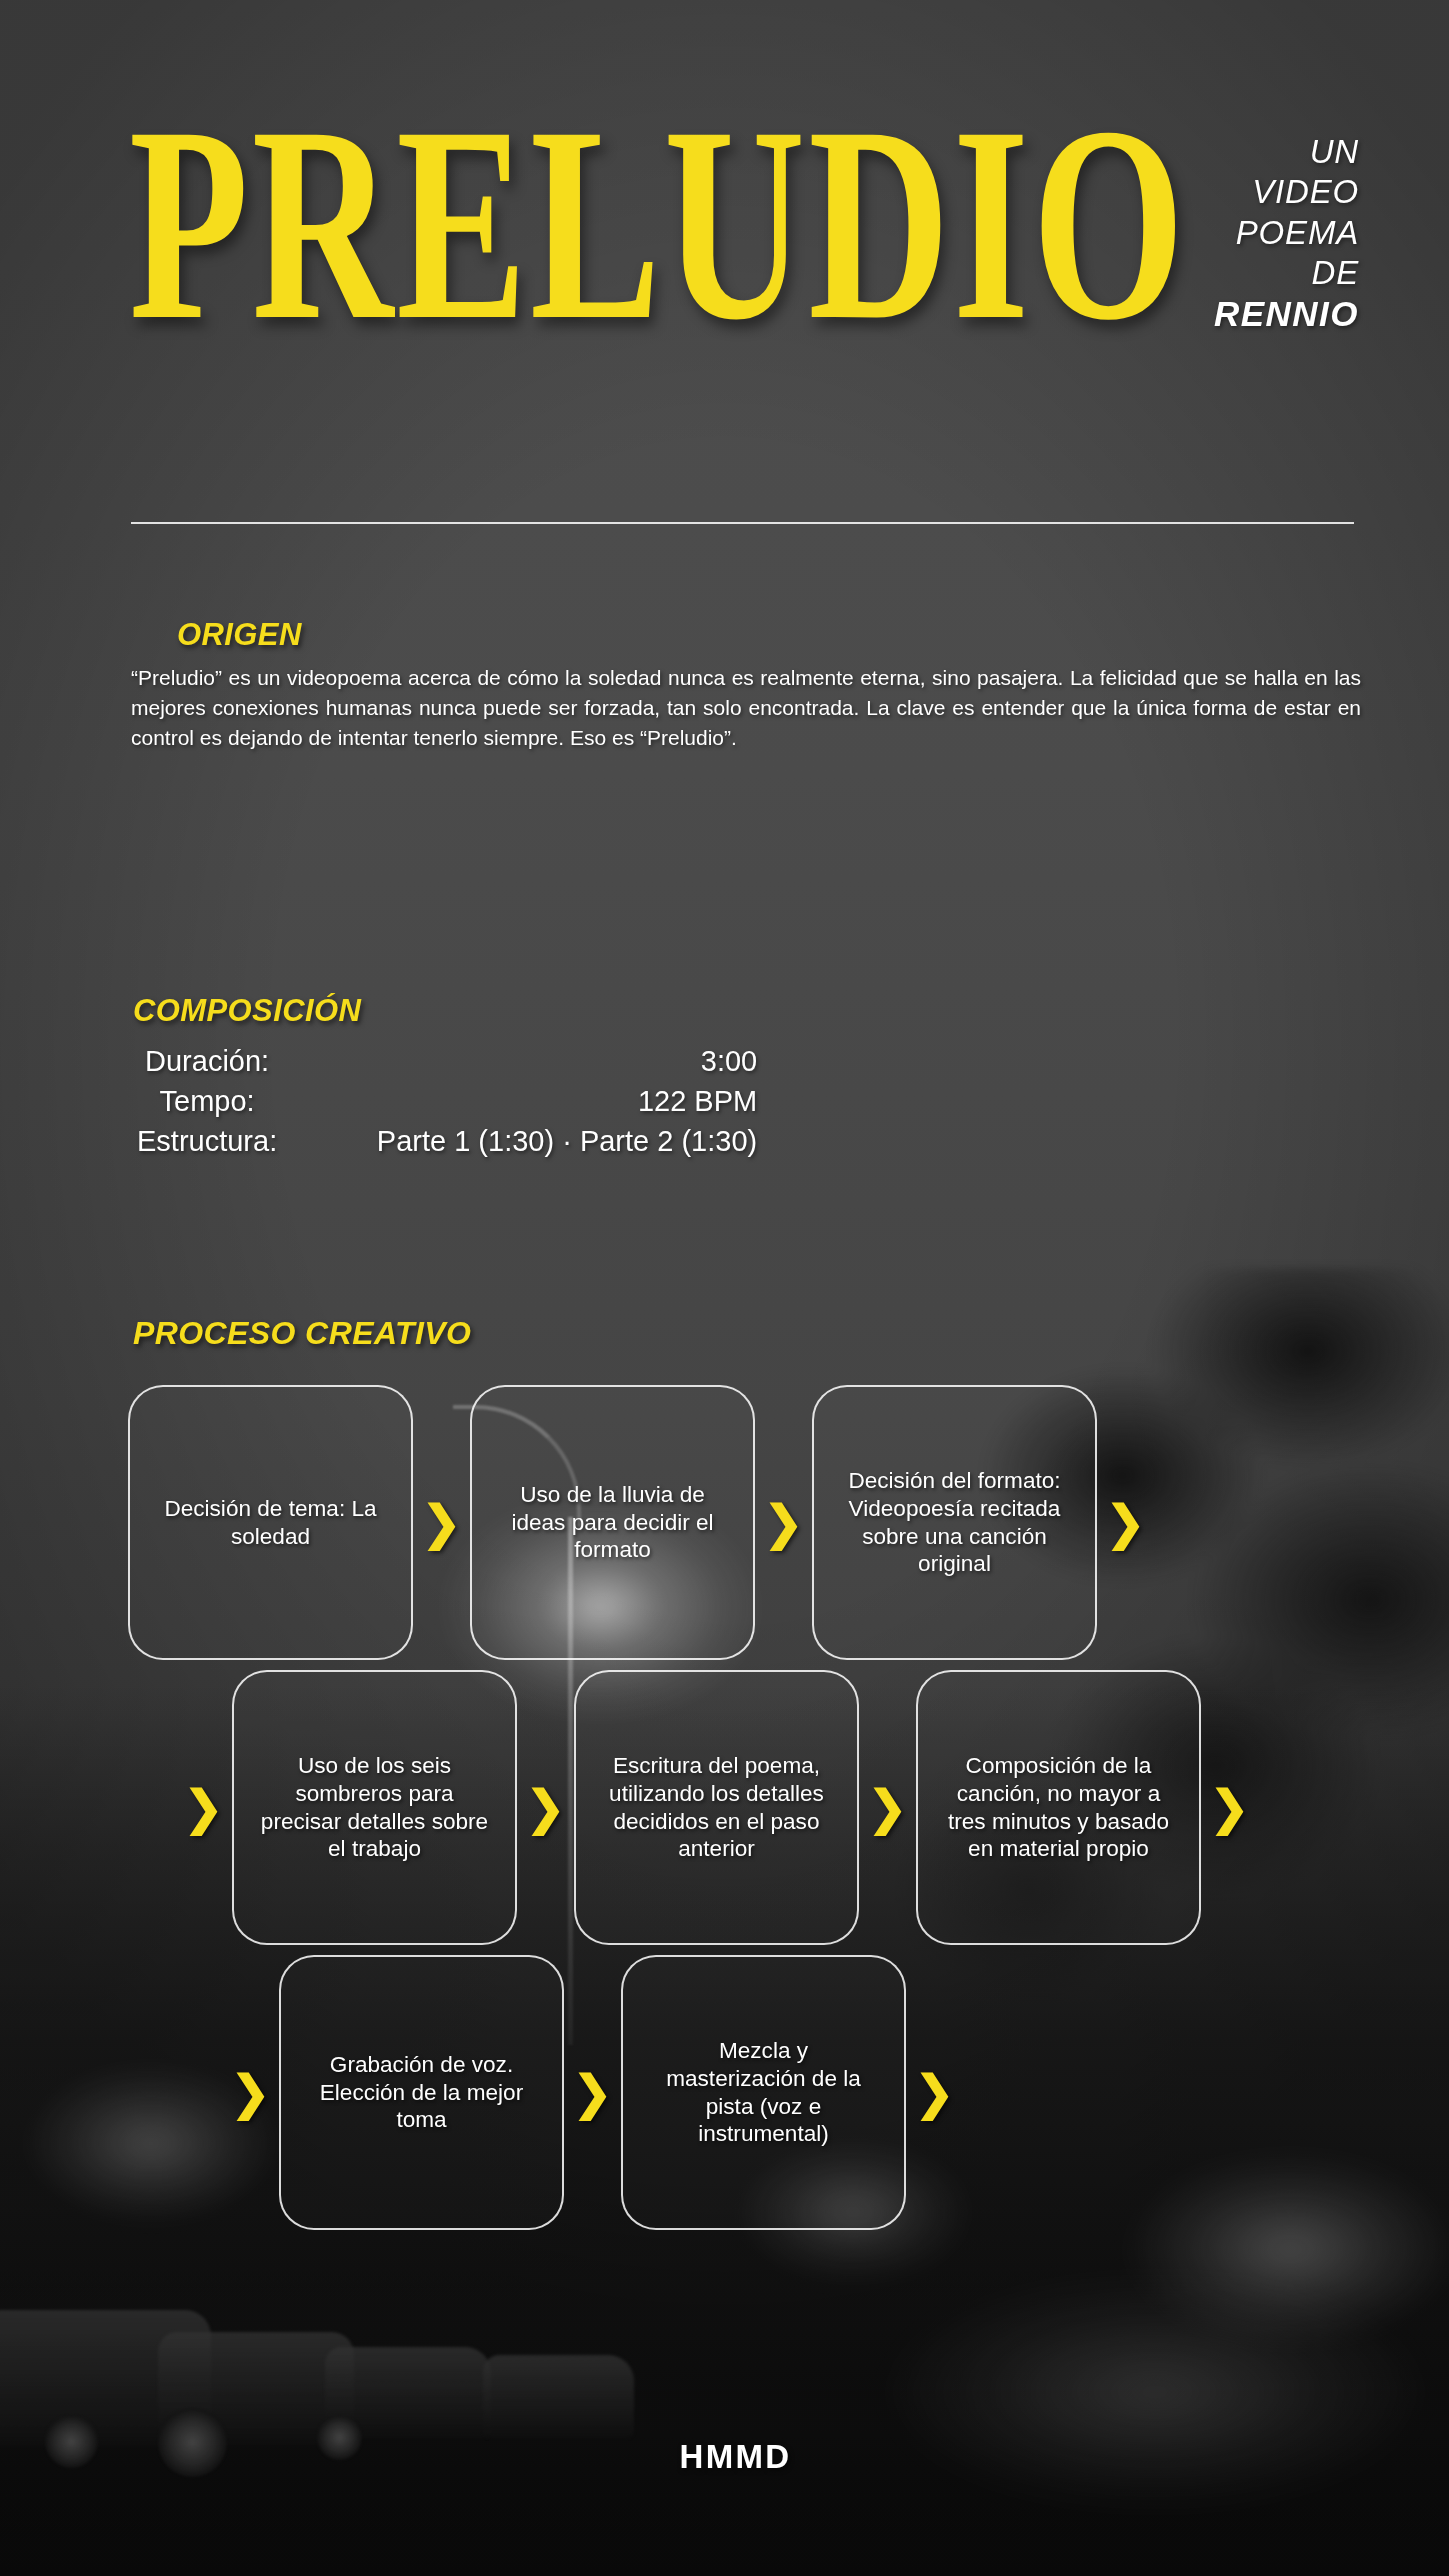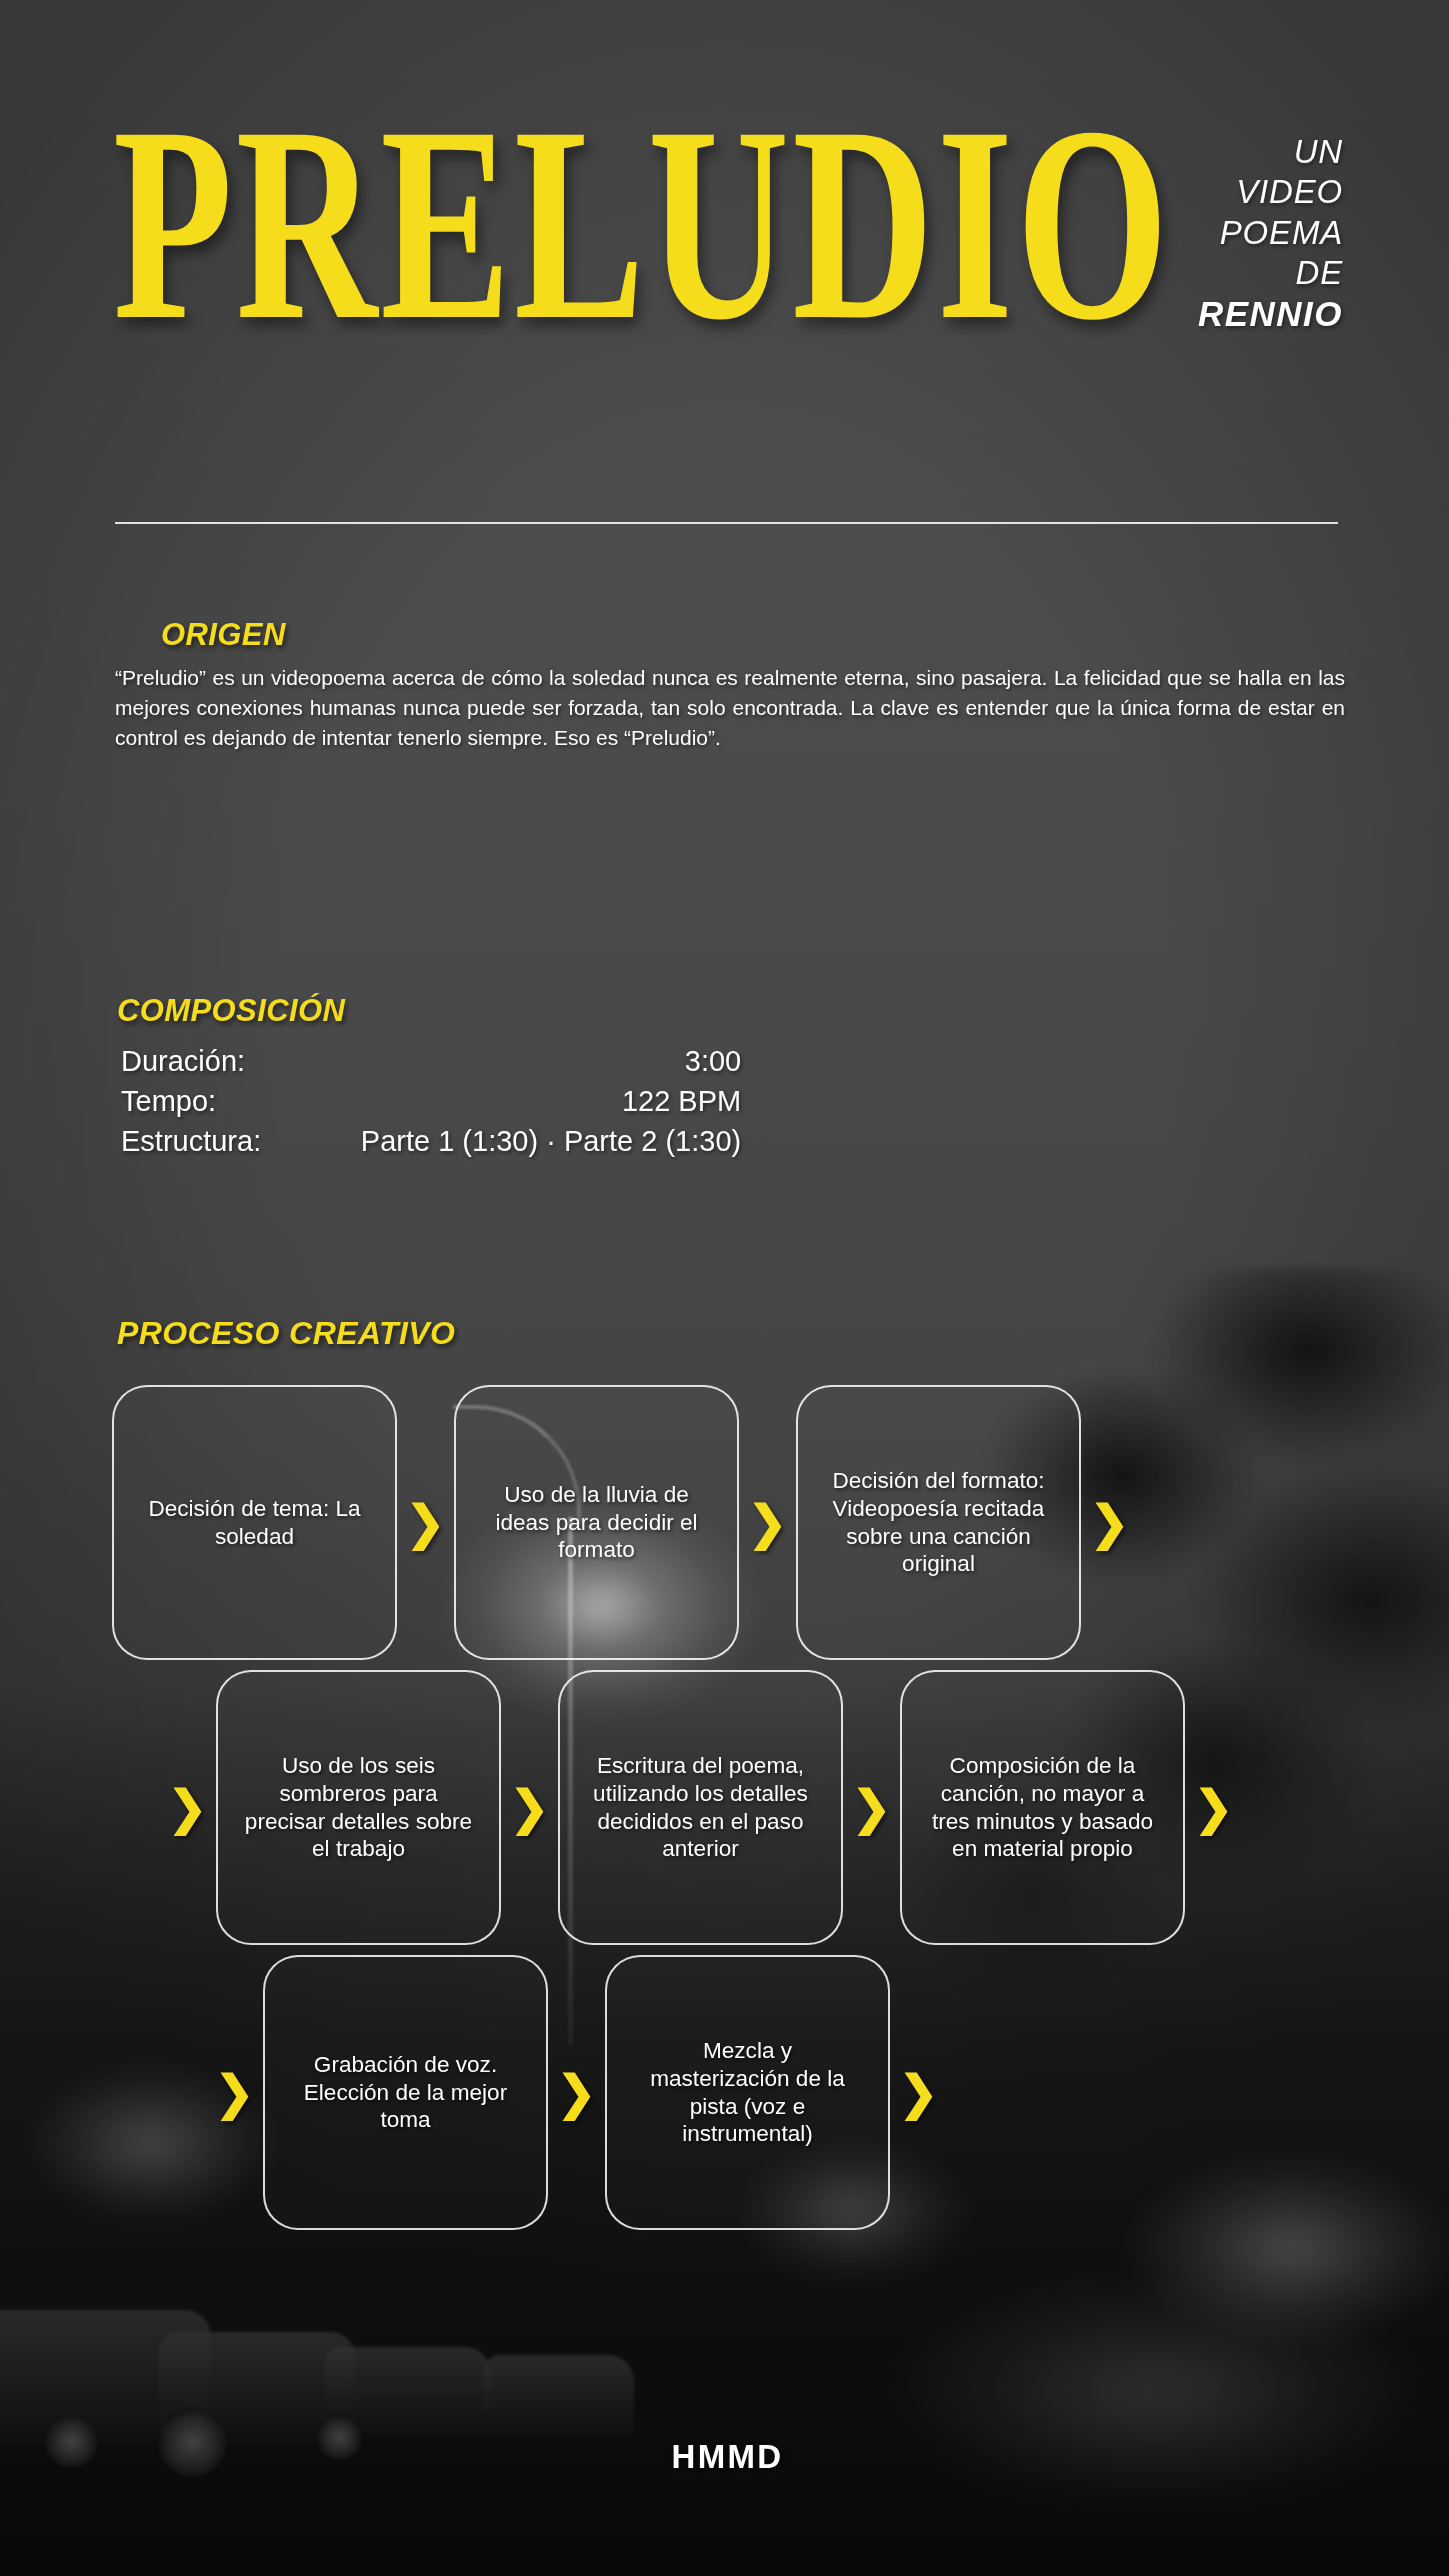--- a/index.html
+++ b/index.html
@@ -11,20 +11,21 @@
     font-family: "Liberation Sans", sans-serif;
     overflow: hidden;
   }
 
   #poster {
     position: relative;
     width: 1449px;
     height: 2576px;
     background: #7f1d1d;
     overflow: hidden;
+    padding-left: 16px;
   }
 
   
   .bg-layer { position: absolute; inset: 0; pointer-events: none; }
 
   .bg-base {
     background:
       linear-gradient(180deg, #4e4e4e 0%, #4b4b4b 30%, #454545 55%, #3b3b3b 75%, #2e2e2e 100%);
   }
 
@@ -191,21 +192,21 @@
     position: absolute;
     left: 121px;
     top: 1042px;
     color: #ffffff;
     font-size: 29px;
     line-height: 1.32;
     text-shadow: 1.5px 1.5px 3.8px rgba(0,0,0,0.5);
     border-collapse: collapse;
   }
   .comp-table td { padding: 0 0 1.5px 0; white-space: nowrap; }
-  .comp-table td.k { padding-right: 12px; }
+  .comp-table td.k { padding-right: 12px; text-align: center; }
   .comp-table td.v { text-align: right; min-width: 468px; }
 
   
   .flow {
     position: absolute;
     left: 112px;
     top: 1380px;
     width: 1238px;
   }
   .flow-row {

